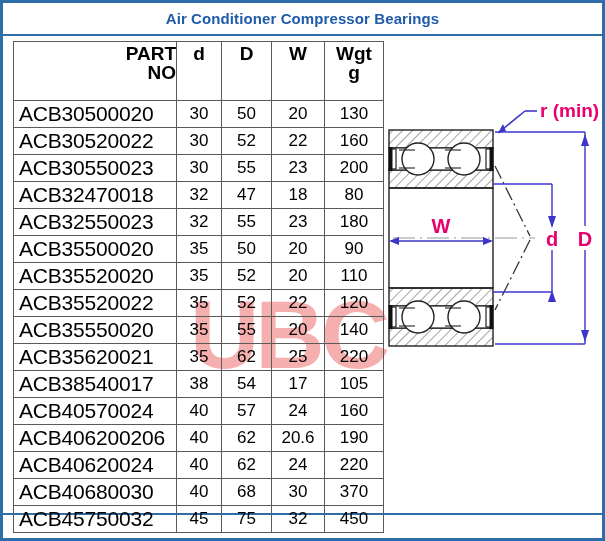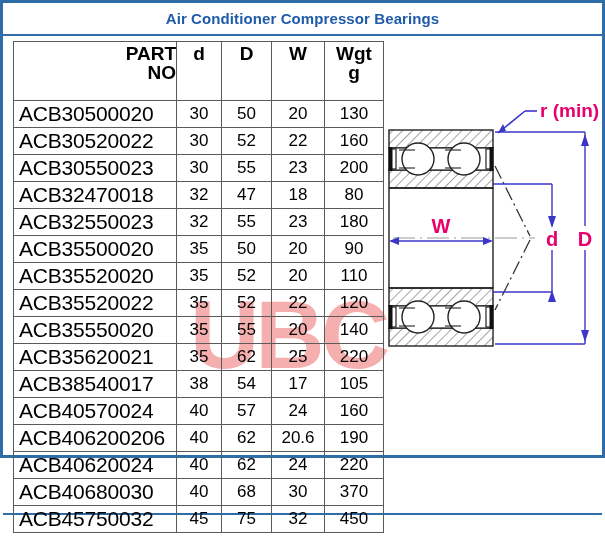--- a/index.html
+++ b/index.html
@@ -10,21 +10,21 @@
   body {
     width: 605px;
     height: 541px;
     font-family: "Liberation Sans", sans-serif;
     overflow: hidden;
   }
 
   #page {
     position: relative;
     width: 605px;
-    height: 458px;
+    height: 541px;
     box-sizing: border-box;
     border: 3px solid #2E6DA8;
     background: #ffffff;
   }
 
   
   #title-bar {
     position: absolute;
     left: 0; top: 0;
     width: 599px;

